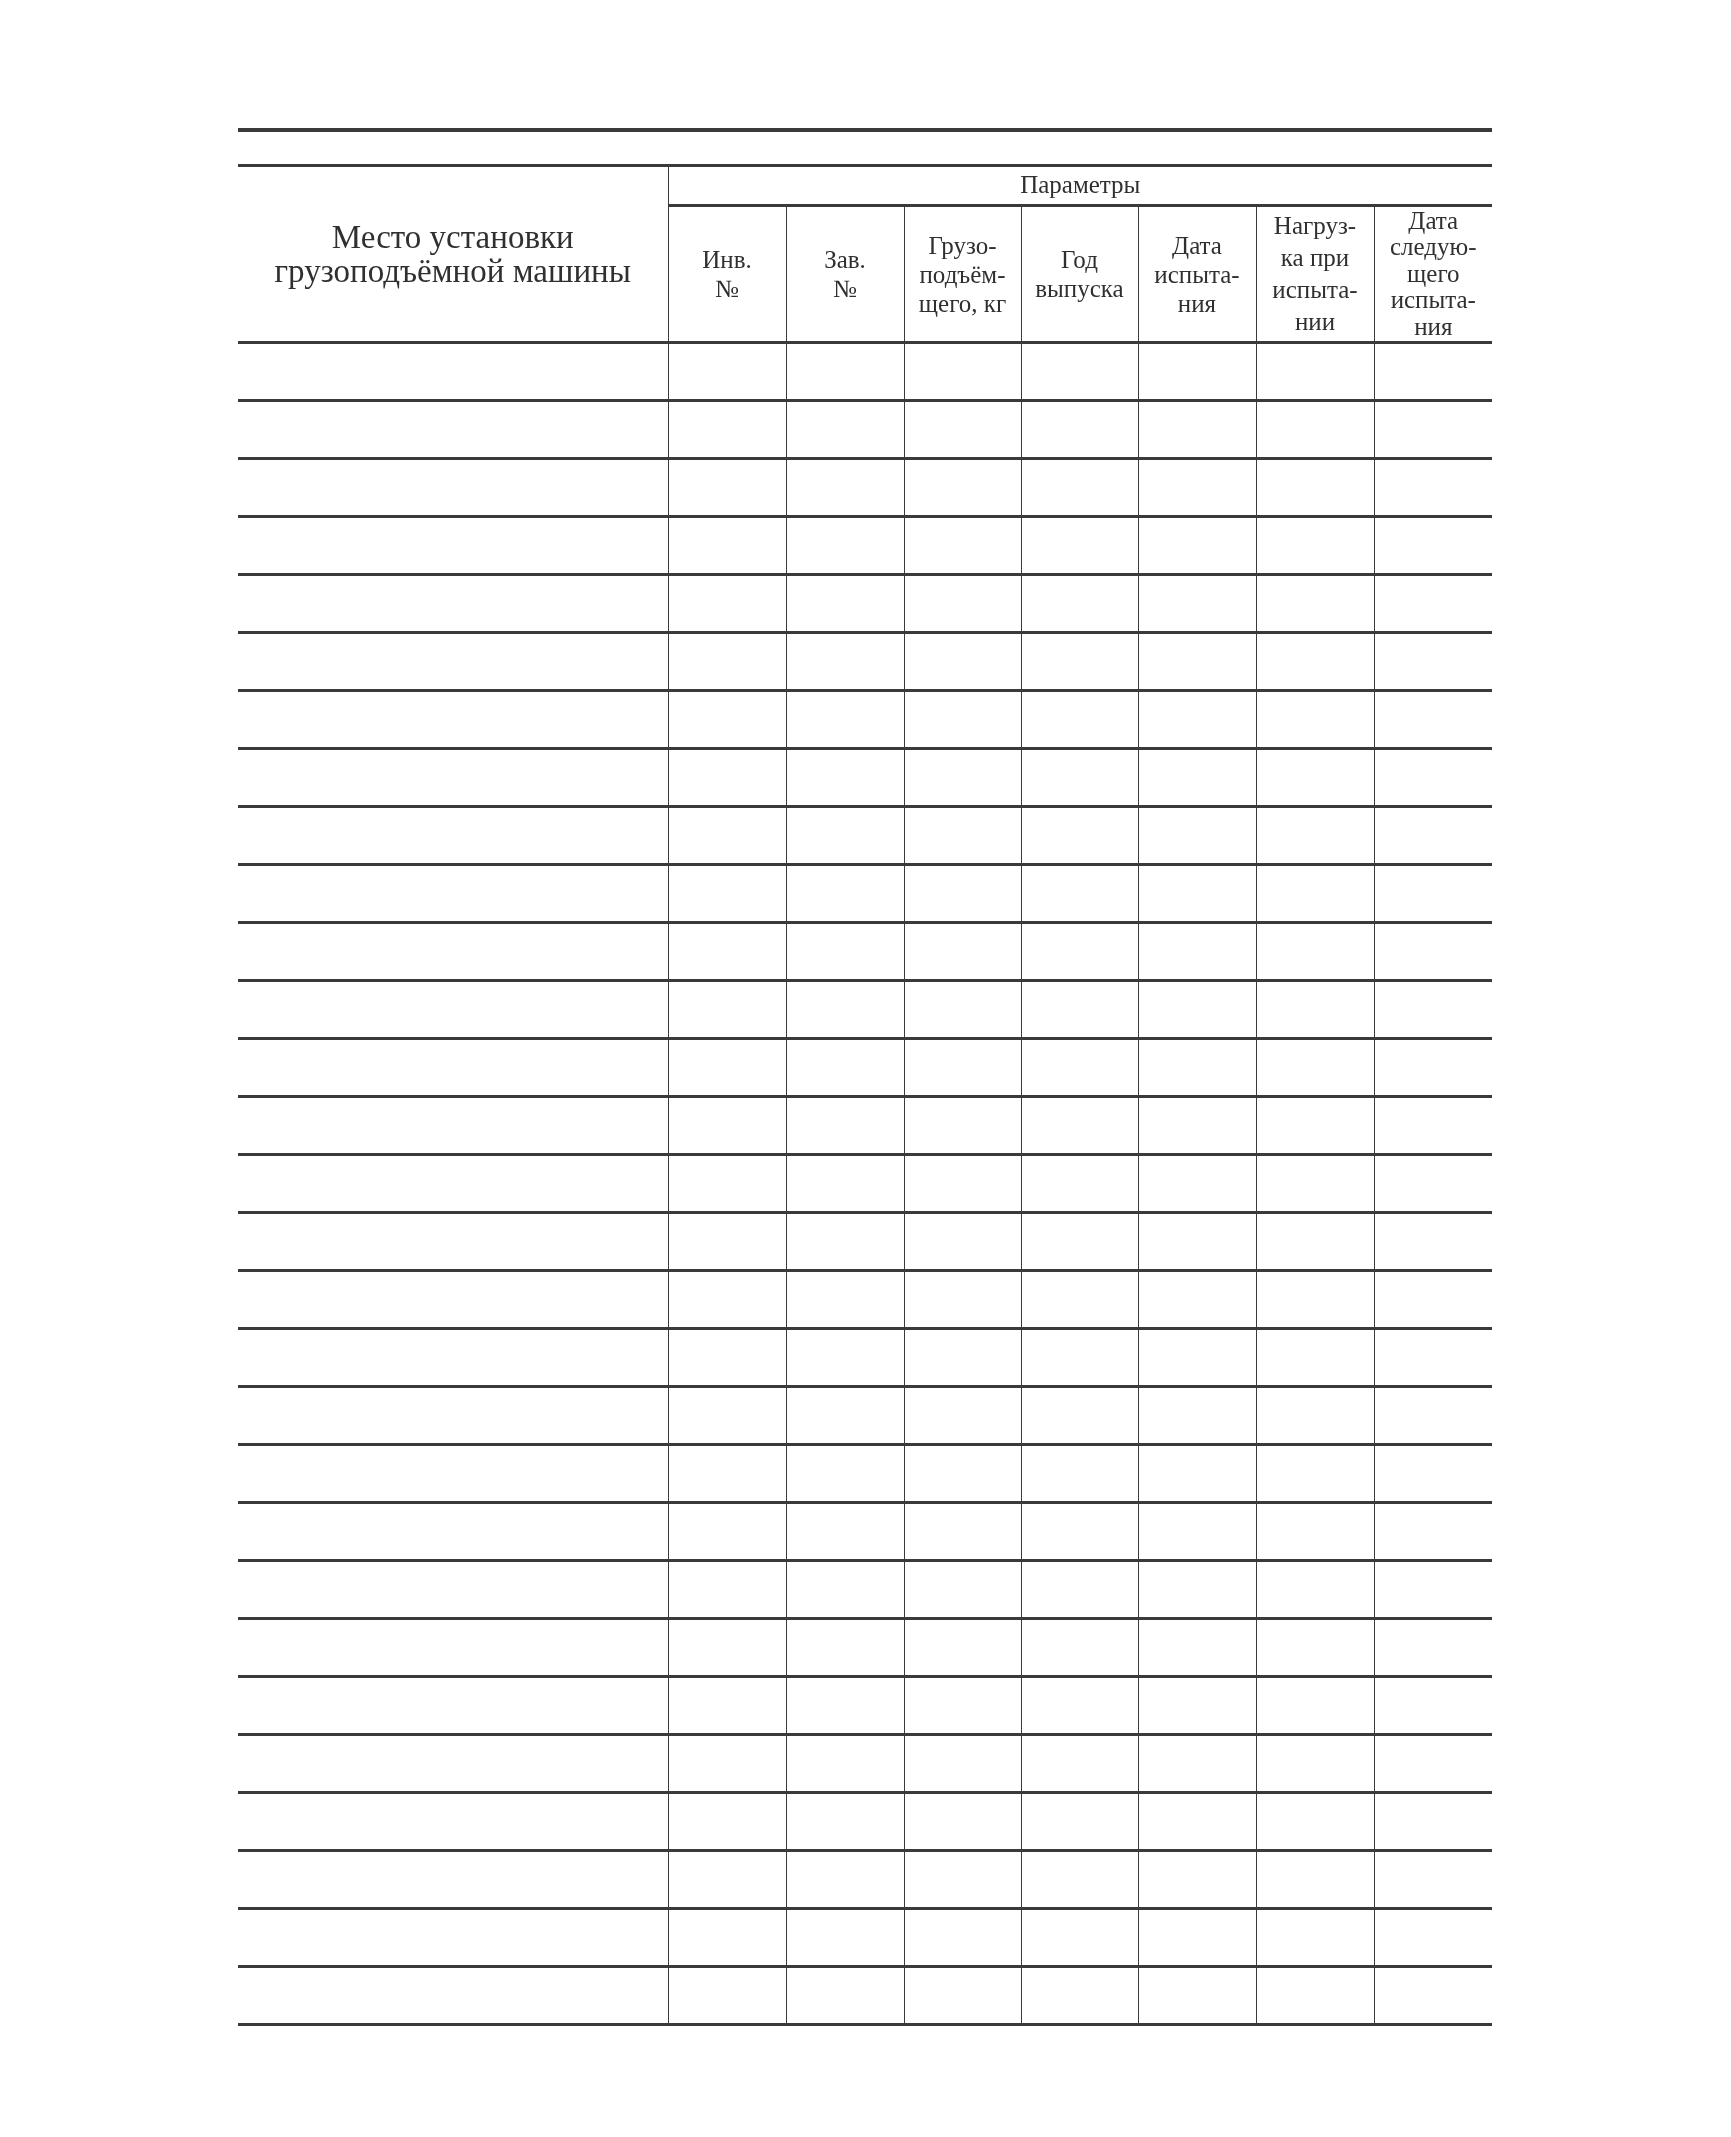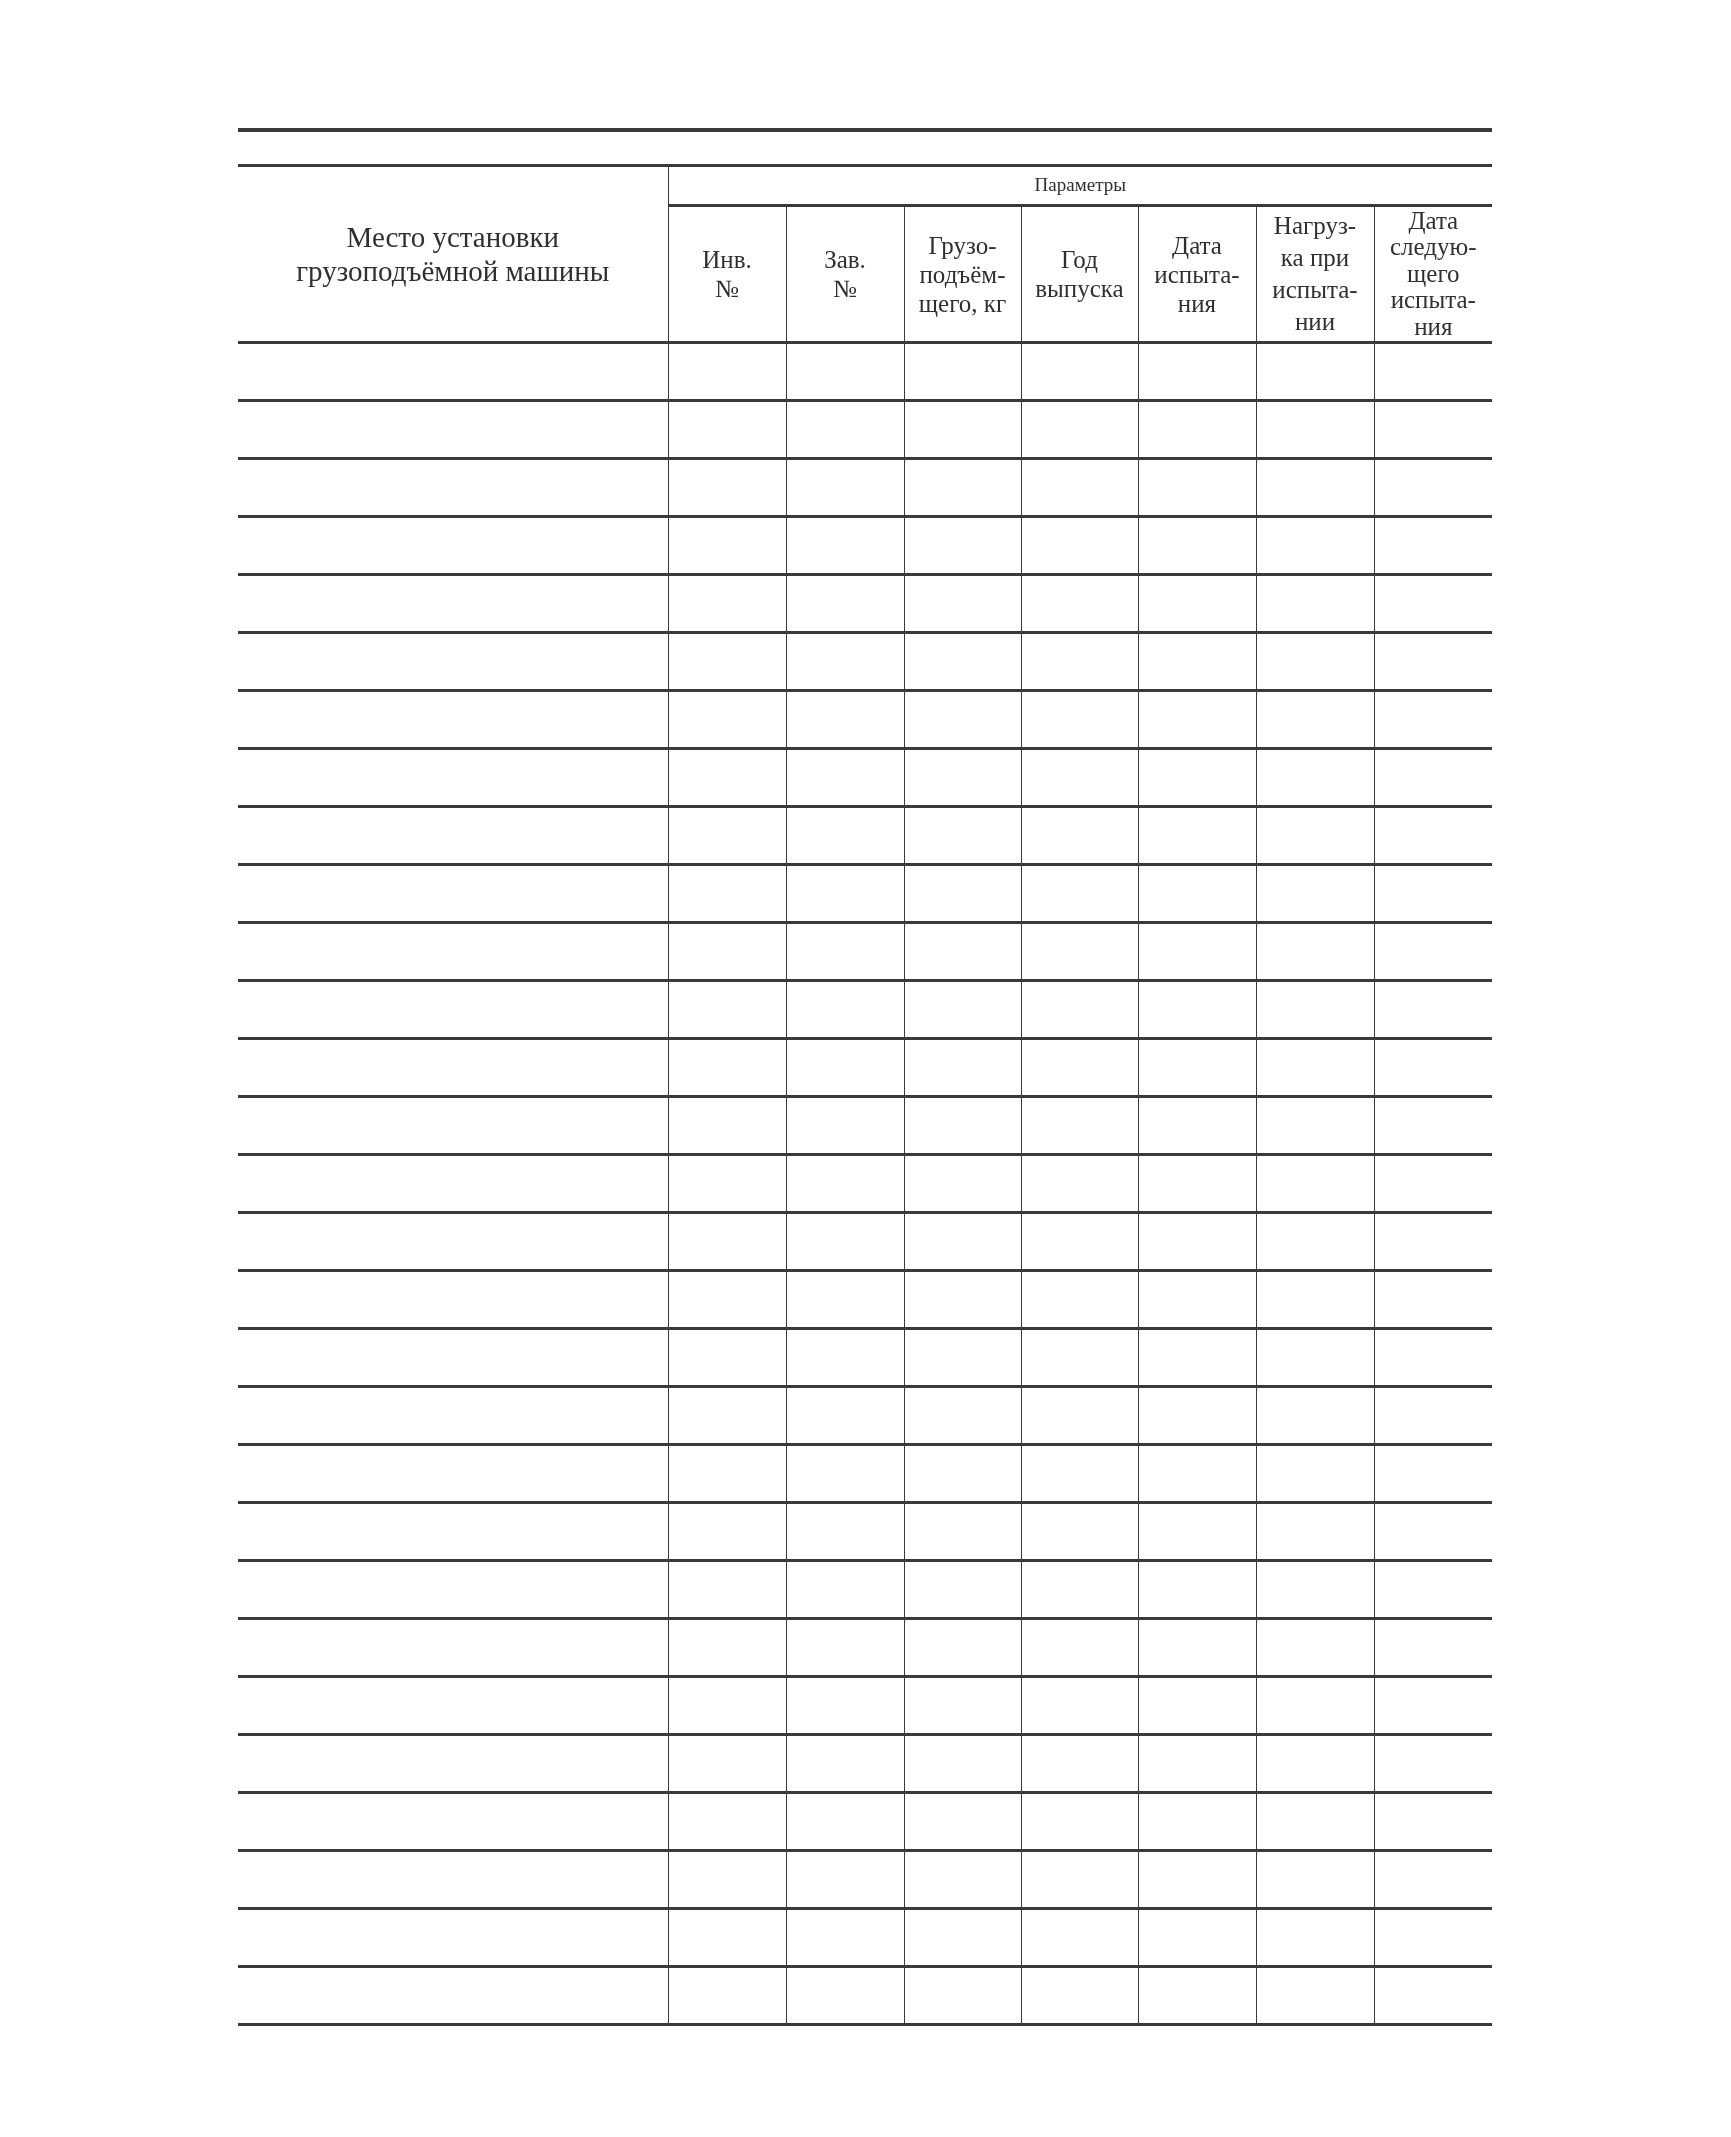--- a/index.html
+++ b/index.html
@@ -42,28 +42,28 @@
     text-align: center;
     vertical-align: middle;
     white-space: pre-line;
     color: #303030;
   }
   tr.band-row { height: 40px; }
   tr.head-row { height: 137px; }
   th.c1head {
     border-top: 3.7px solid #3a3a3a;
     border-bottom: 3.7px solid #3a3a3a;
-    font-size: 29px;
+    font-size: 33px;
     line-height: 34px;
   }
   th.band {
     border-top: 3.7px solid #3a3a3a;
     border-bottom: 3.7px solid #3a3a3a;
     border-left: 1.8px solid #3a3a3a;
-    font-size: 19px;
+    font-size: 25px;
     line-height: 26.5px;
   }
   th.phead {
     border-bottom: 3.7px solid #3a3a3a;
     border-left: 1.8px solid #3a3a3a;
     font-size: 25px;
     line-height: 29px;
   }
   th.phead.tight4 { line-height: 32px; }
   th.phead.tight5 { line-height: 26.5px; }

